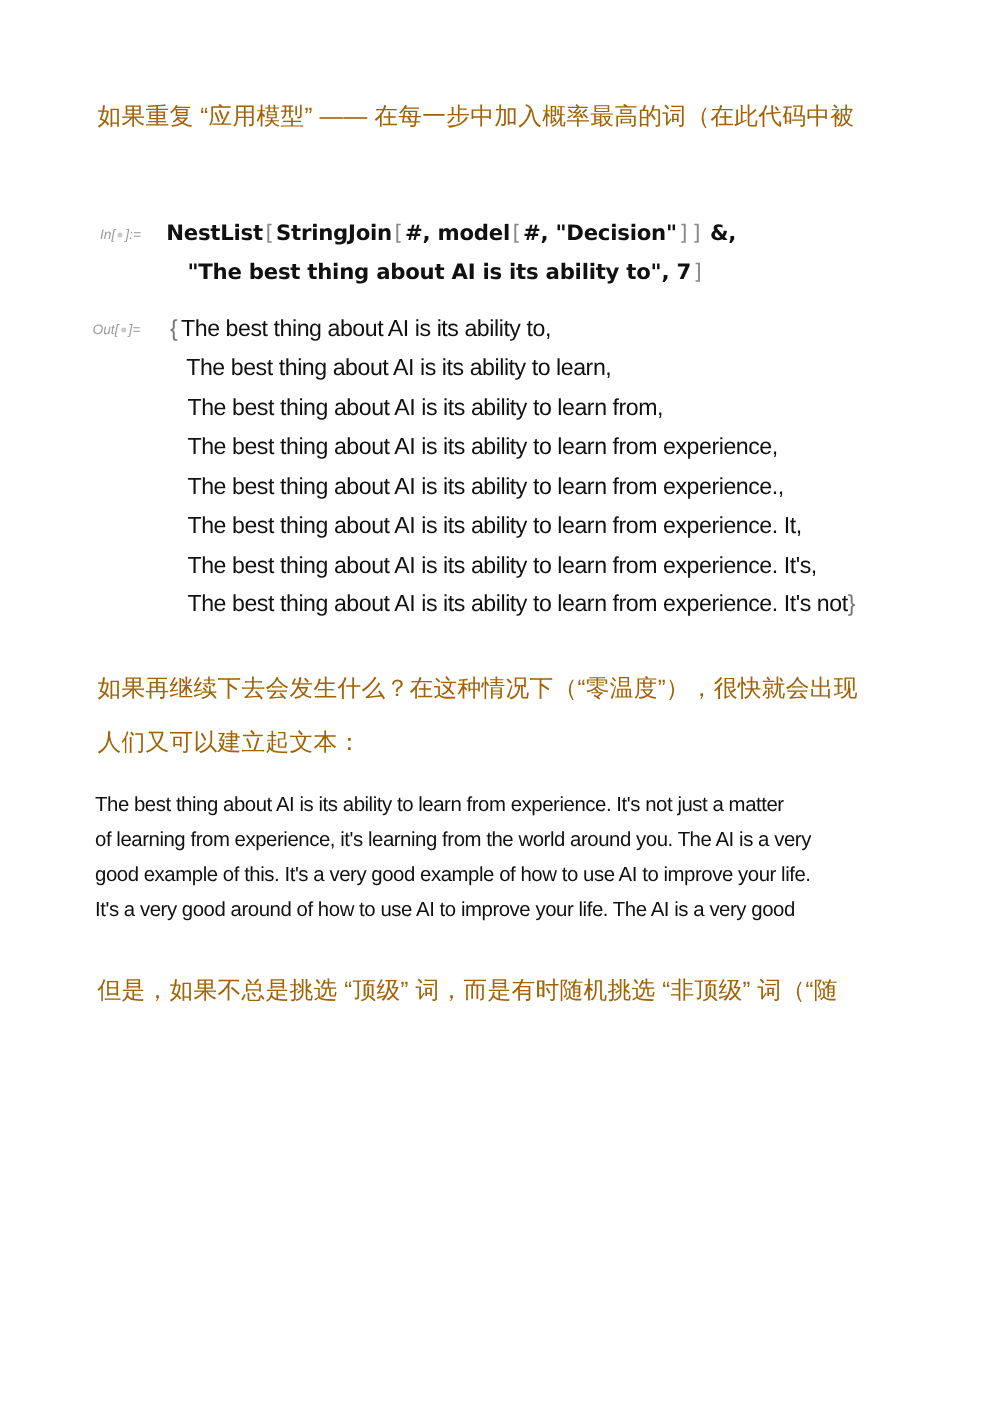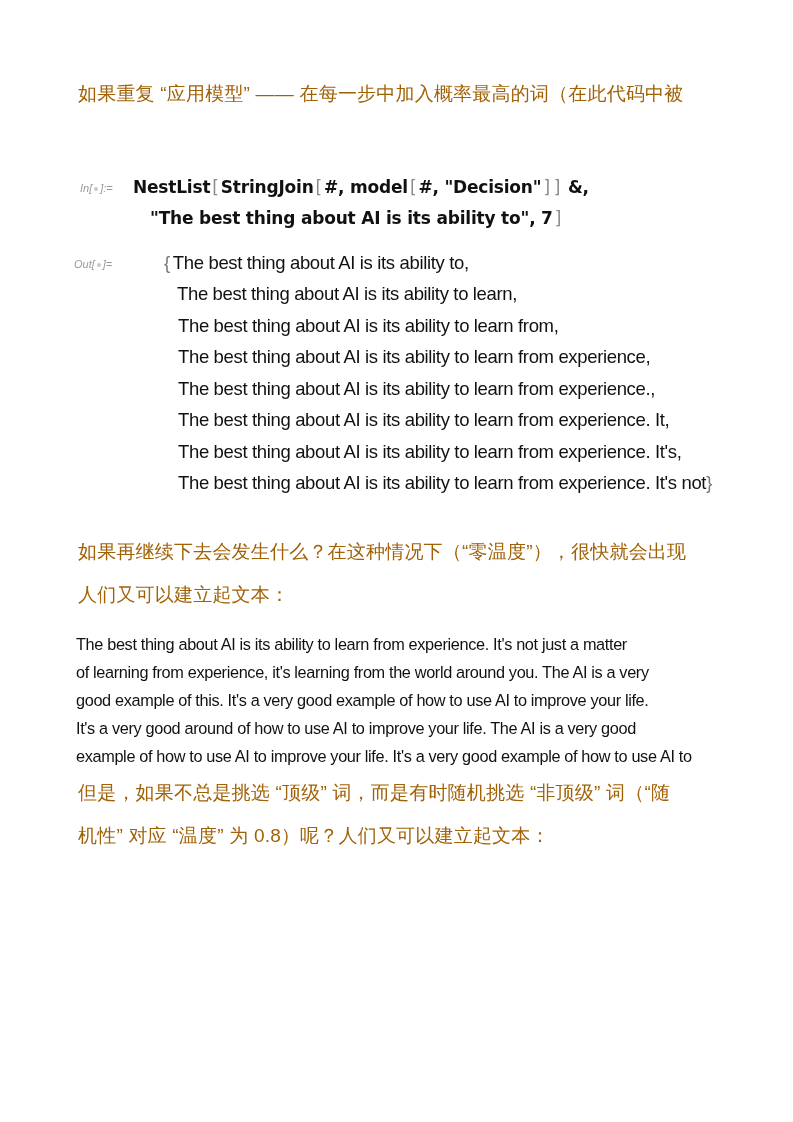--- a/index.html
+++ b/index.html
@@ -53,21 +53,20 @@
     }
     .br { color: #8a8a8a; font-weight: normal; }
 
     .out {
       position: absolute;
       font-family: "Liberation Sans", sans-serif;
       font-size: 18.5px;
       color: #111;
       white-space: nowrap;
       letter-spacing: -0.35px;
-      margin-left: 28px;
     }
     .brace { color: #777; font-weight: normal; }
 
     .gen {
       position: absolute;
       left: 76px;
       width: 645px;
       overflow: hidden;
       font-family: "Liberation Sans", sans-serif;
       font-size: 16.3px;
@@ -116,19 +115,17 @@
 <div class="zh" style="top:531px;">
   <span class="line">如果再继续下去会发生什么？在这种情况下（“零温度”），很快就会出现</span>
   <span class="line" style="margin-top:5px;">人们又可以建立起文本：</span>
 </div>
 
 <div class="gen" style="top:630px;">
   <span class="line">The best thing about AI is its ability to learn from experience. It's not just a matter</span>
   <span class="line">of learning from experience, it's learning from the world around you. The AI is a very</span>
   <span class="line">good example of this. It's a very good example of how to use AI to improve your life.</span>
   <span class="line">It's a very good around of how to use AI to improve your life. The AI is a very good</span>
-  <span class="line">example of how to use AI to improve your life. It's a very good example of how to use AI to</span>
 </div>
 
 <div class="zh" style="top:772px;">
   <span class="line">但是，如果不总是挑选 “顶级” 词，而是有时随机挑选 “非顶级” 词（“随</span>
-  <span class="line" style="margin-top:5px;">机性” 对应 “温度” 为 0.8）呢？人们又可以建立起文本：</span>
 </div>
 
 </body></html>

